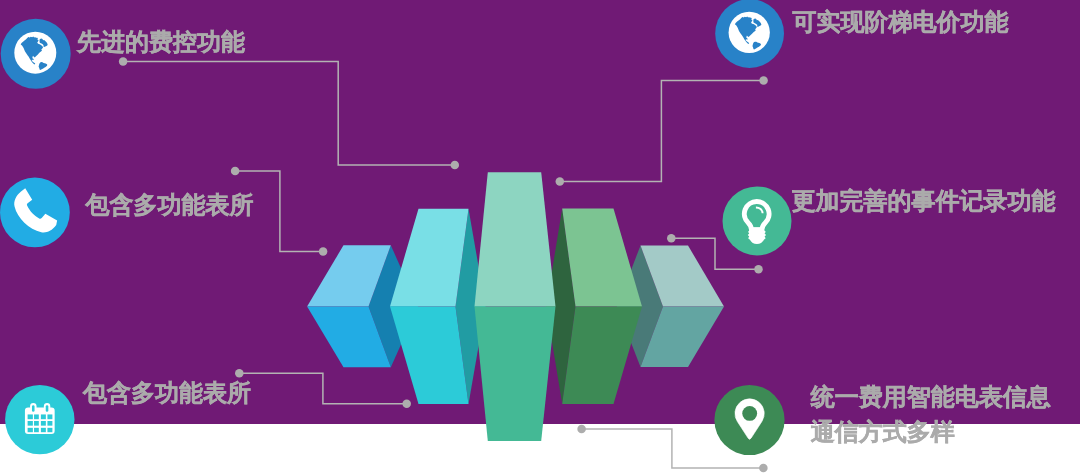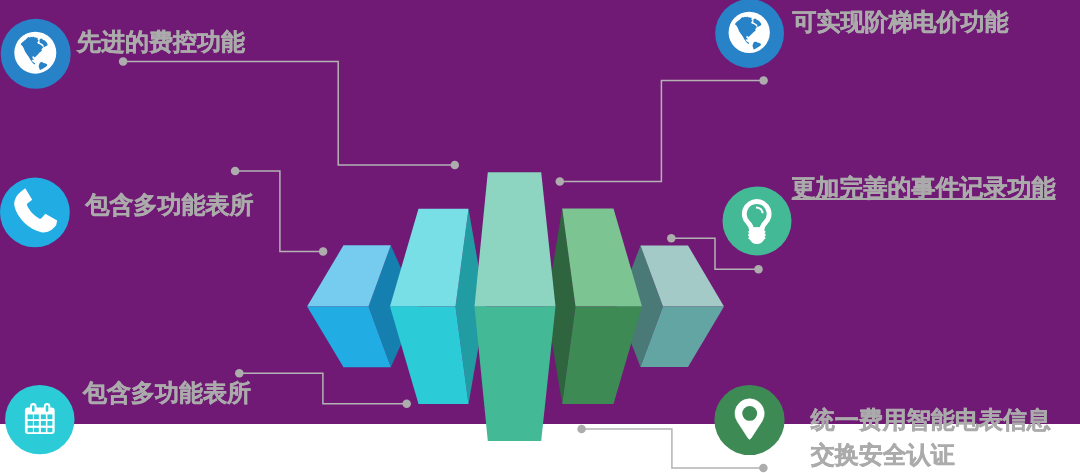--- a/index.html
+++ b/index.html
@@ -147,15 +147,15 @@
       <path fill="#ffffff" stroke="#ffffff" stroke-width="0.6" stroke-linejoin="round" d="M 22.84 36.42 A 14.60 14.60 0 1 1 47.36 36.42 L 36.65 53.00 Q 35.10 55.60 33.55 53.00 Z"></path>
       <circle cx="35.2" cy="28.4" r="7.4" fill="#3d8a55"></circle>
     </g>
     </g>
     </g>
   </svg>
   <div class="label" style="left:77.0px;top:25.0px;"><div>先进的费控功能</div></div>
   <div class="label" style="left:85.5px;top:187.8px;"><div>包含多功能表所</div></div>
   <div class="label" style="left:83.0px;top:375.6px;"><div>包含多功能表所</div></div>
   <div class="label" style="left:792.6px;top:7.0px;font-family:Liberation Mono, monospace;"><div>可实现阶梯电价功能</div></div>
-  <div class="label" style="left:791.6px;top:171px;text-decoration:underline;"><div>更加完善的事件记录功能</div></div>
-  <div class="label" style="left:810.7px;top:403px;"><div>统一费用智能电表信息</div><div>交换安全认证</div></div>
+  <div class="label" style="left:791.6px;top:184px;"><div>更加完善的事件记录功能</div></div>
+  <div class="label" style="left:810.7px;top:380px;"><div>统一费用智能电表信息</div><div>通信方式多样</div></div>
 </div>
 
 </body></html>

